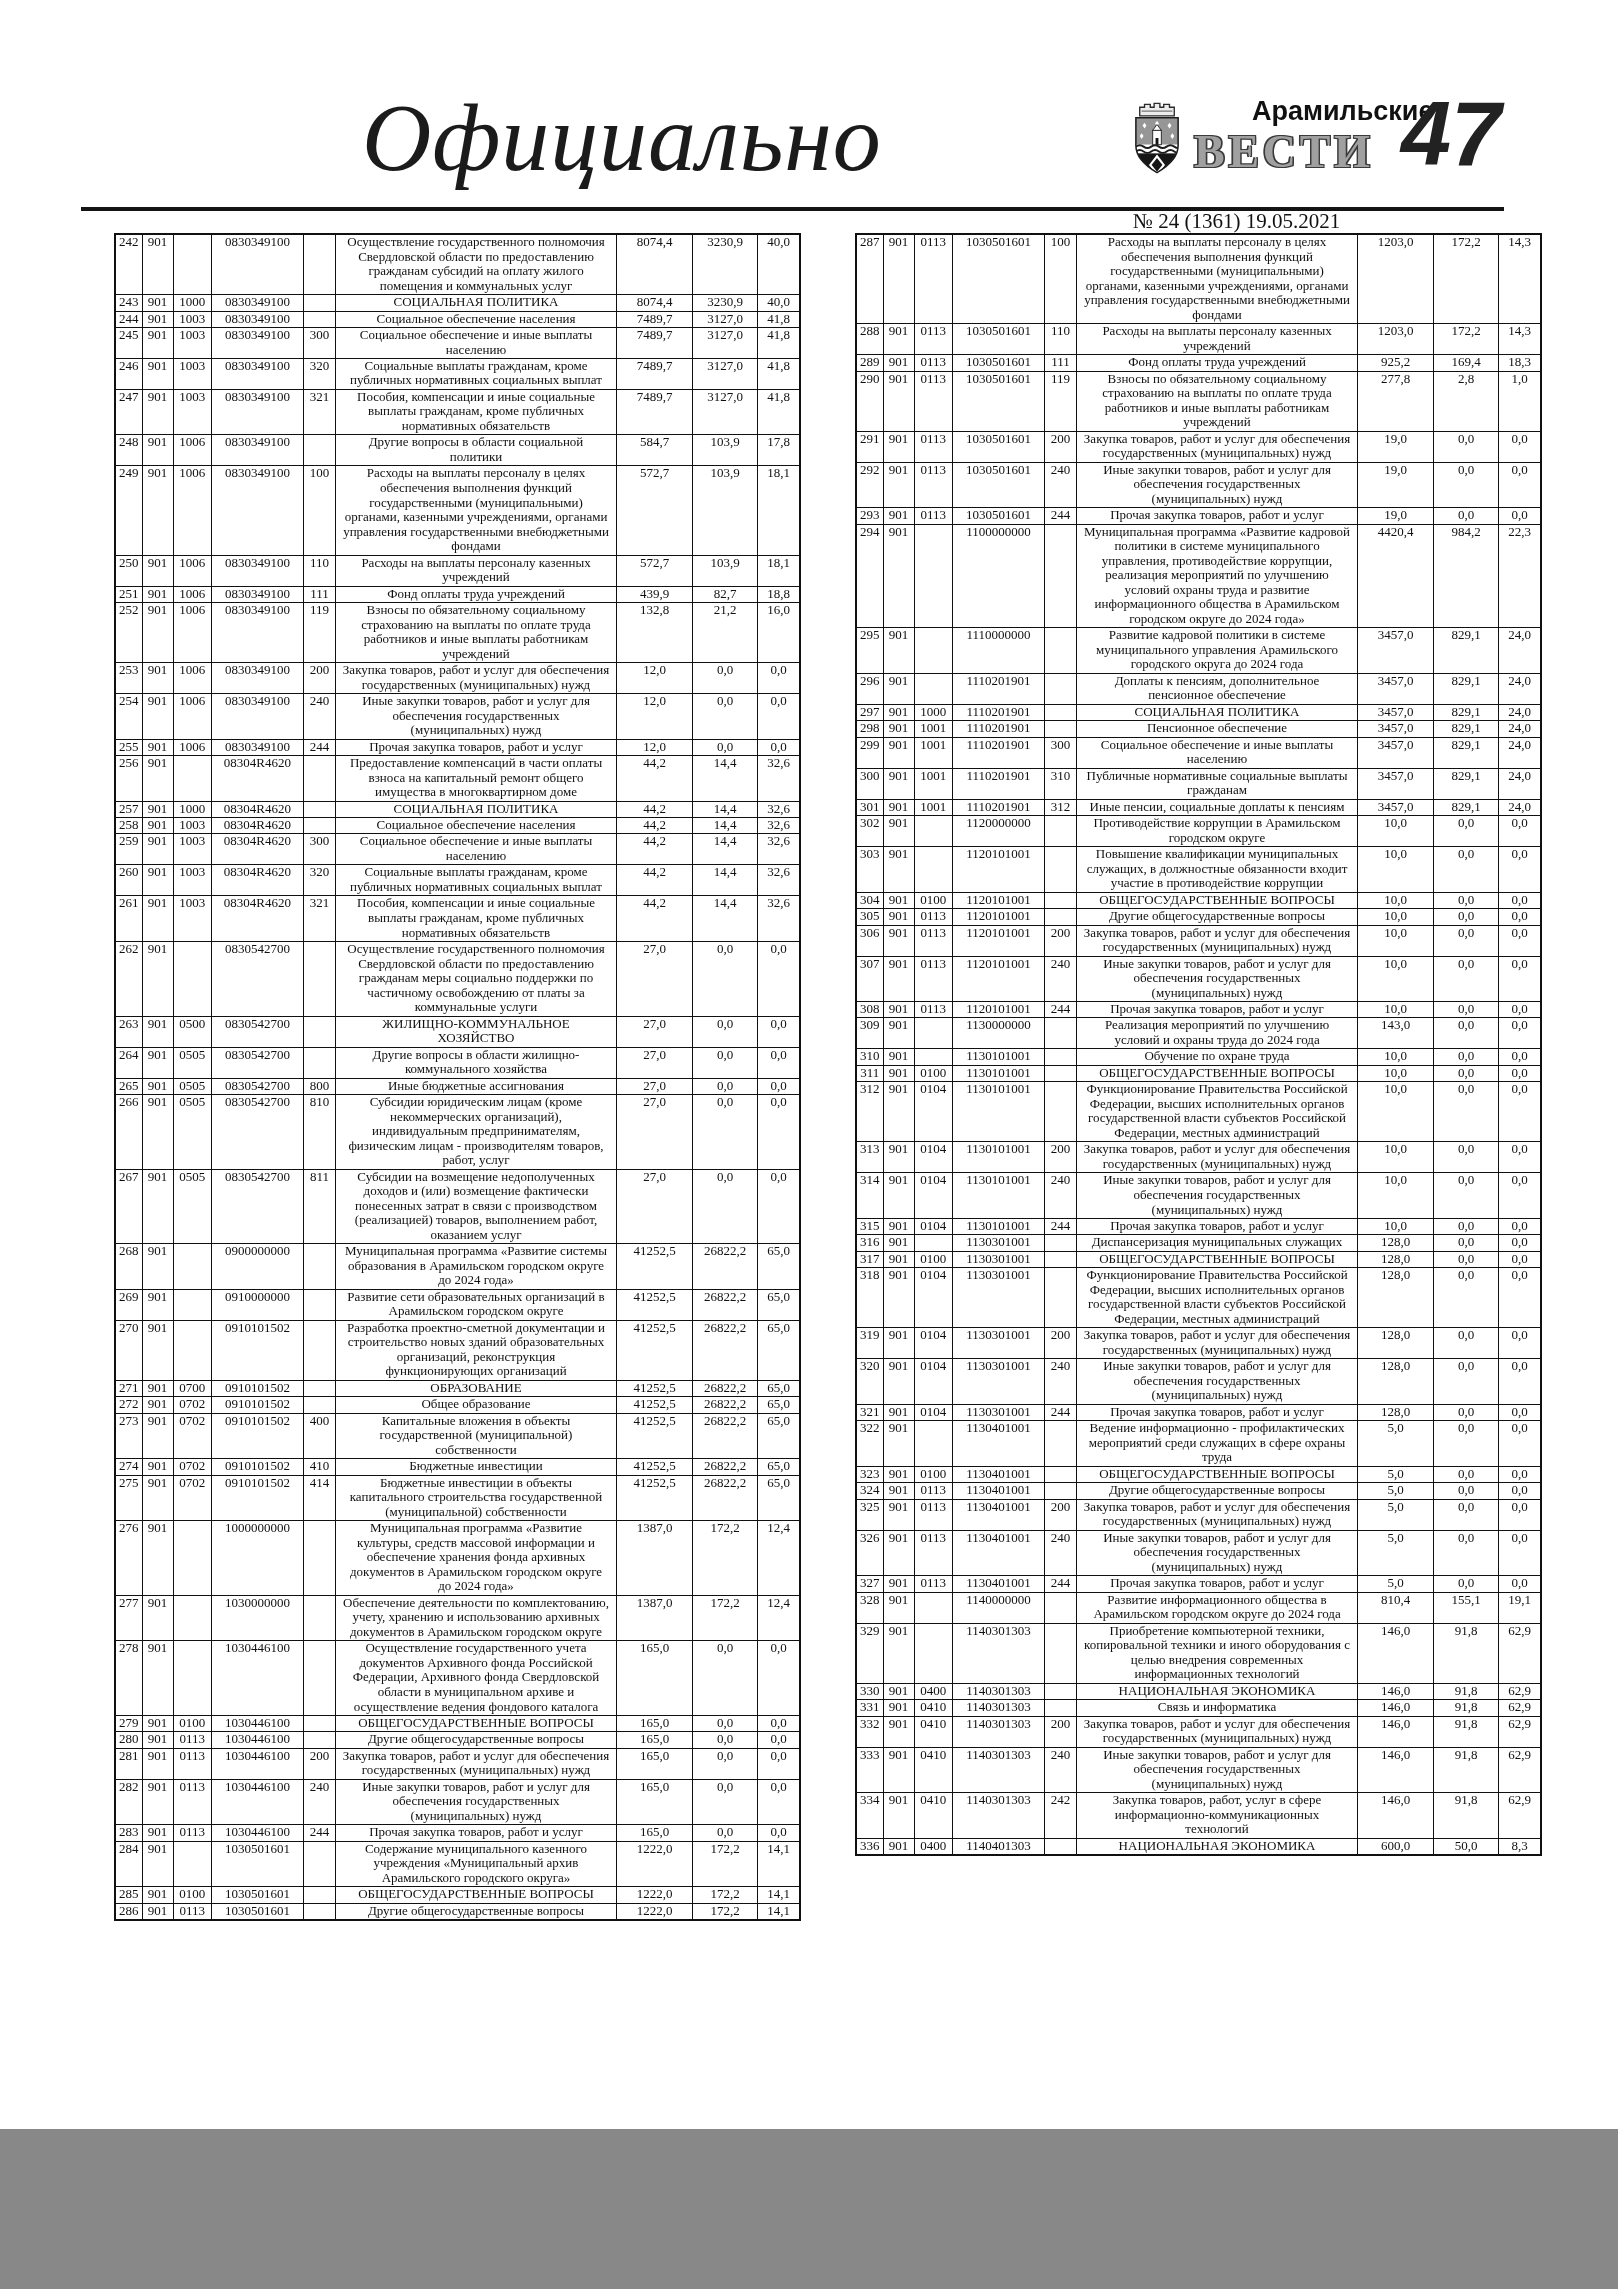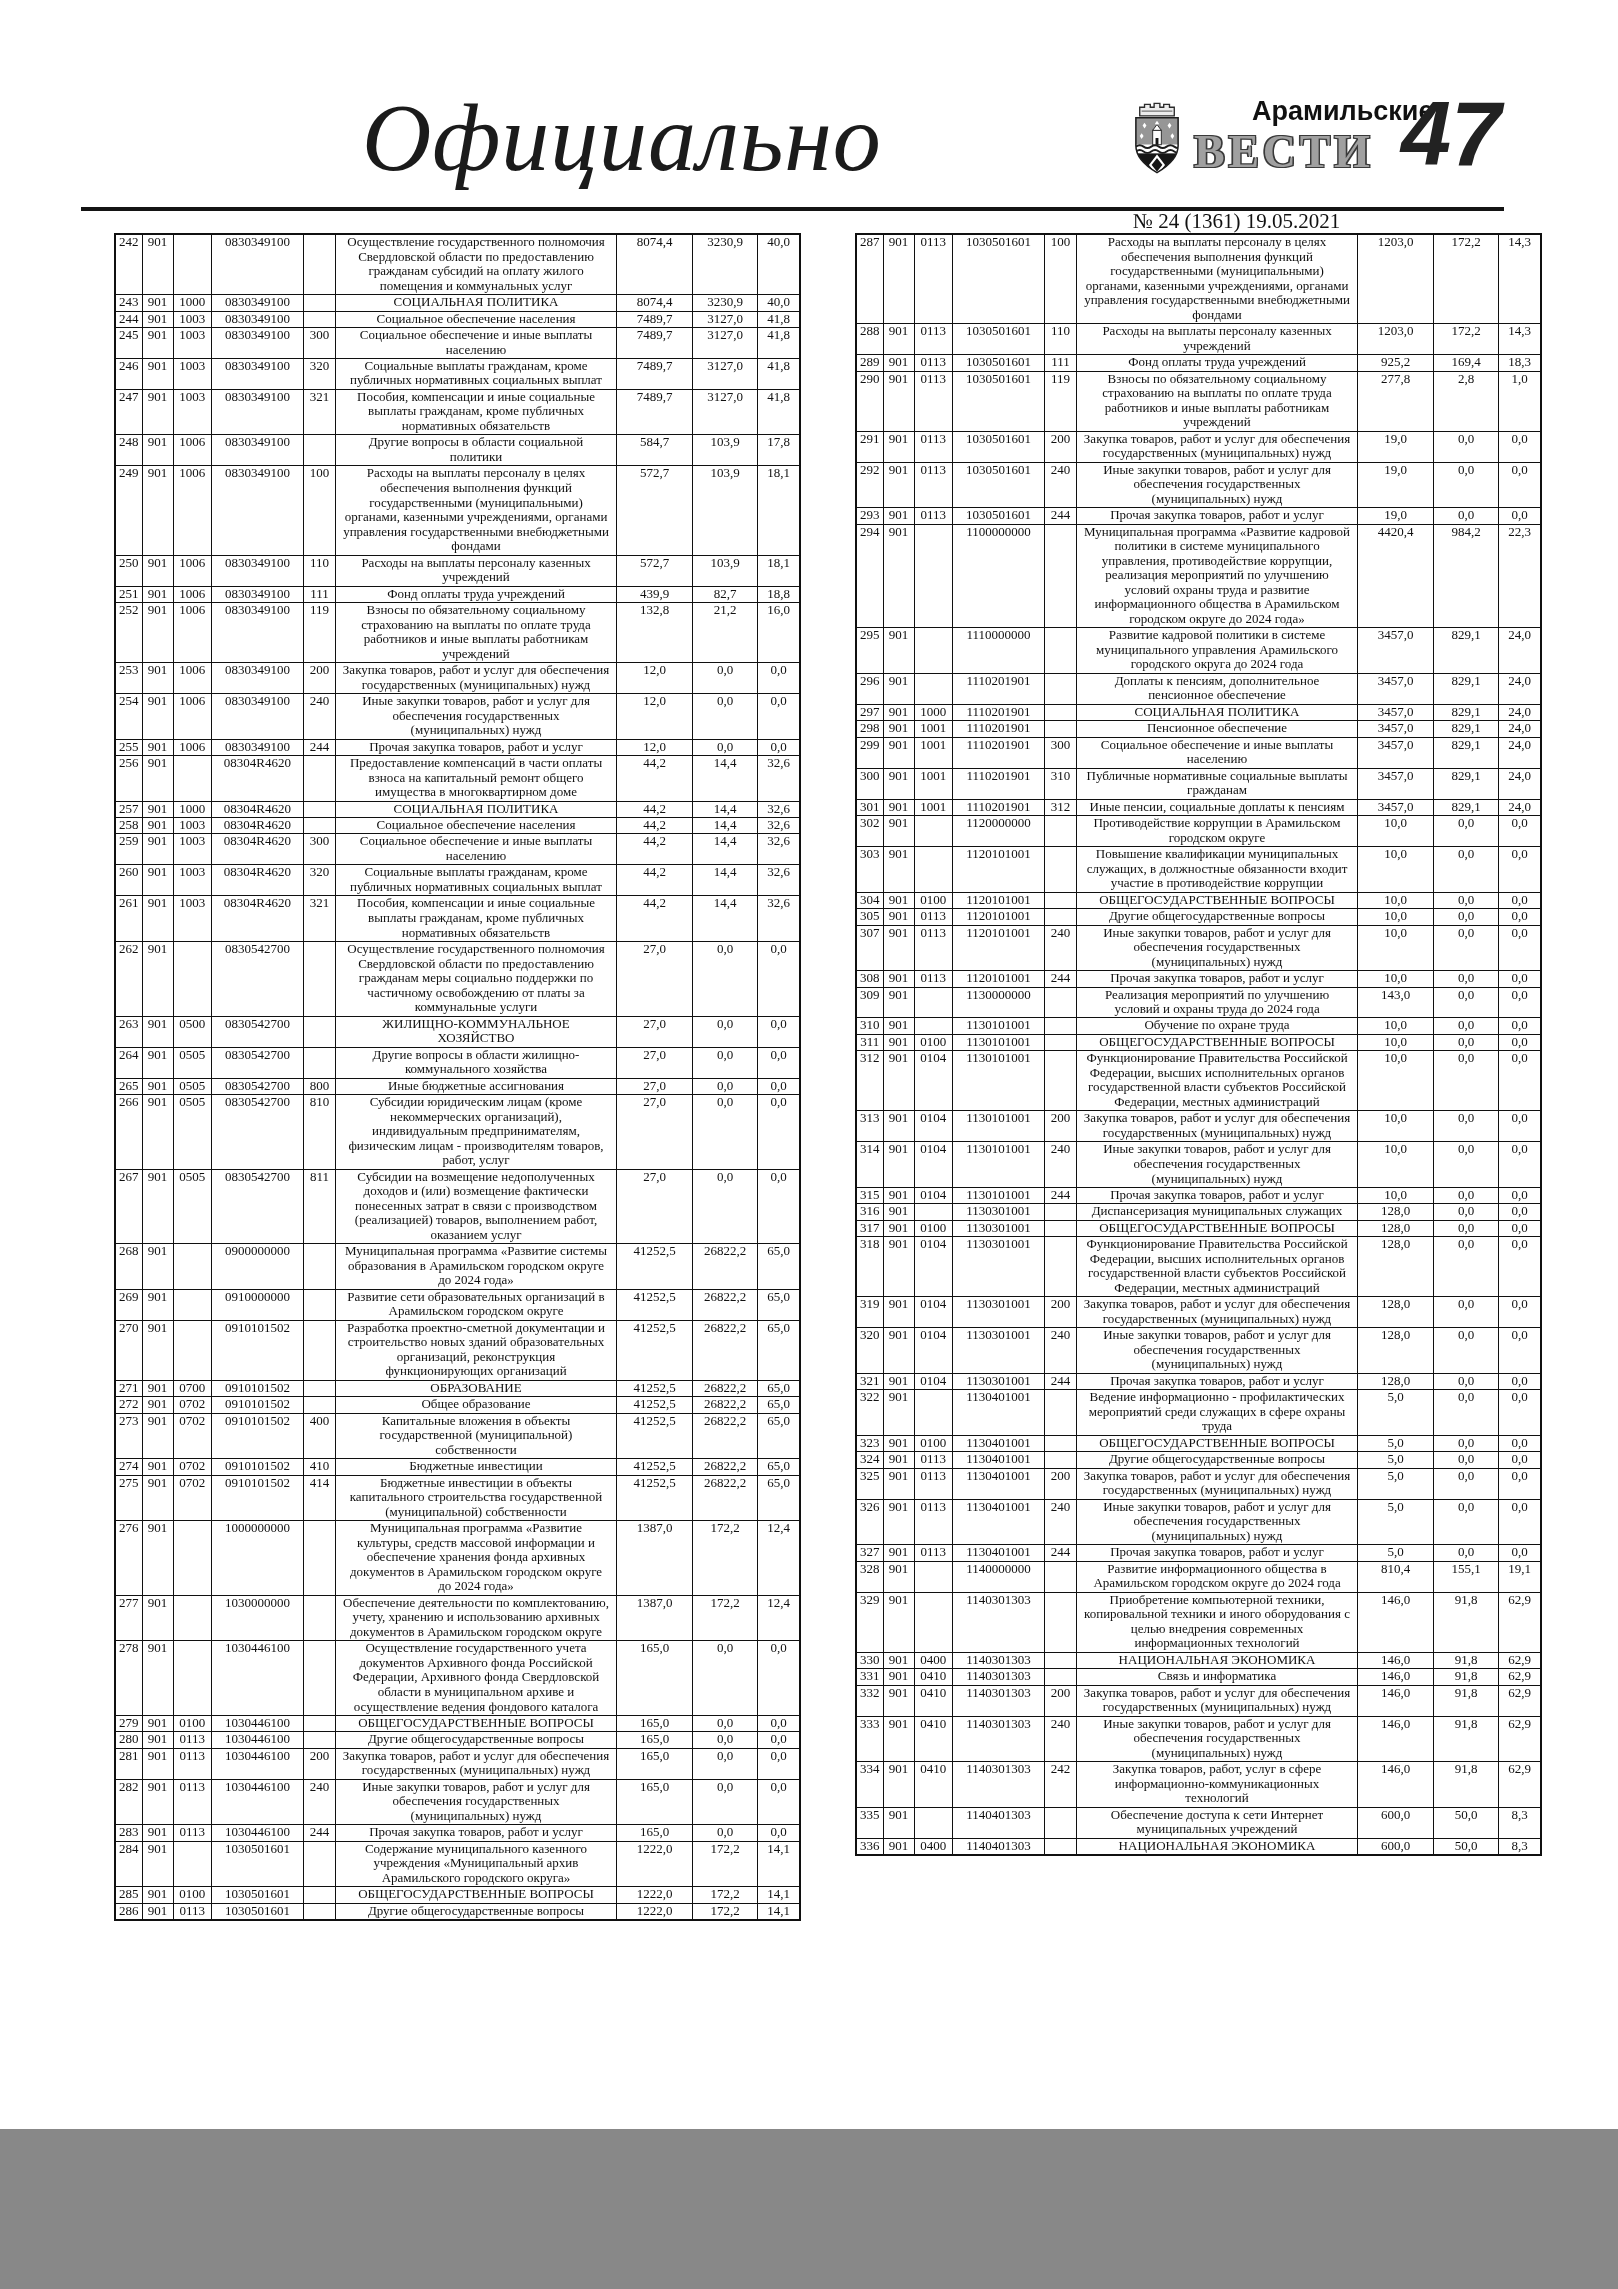--- a/index.html
+++ b/index.html
@@ -856,20 +856,31 @@
           <td class="c-grbs">901</td>
           <td class="c-sec">0113</td>
           <td class="c-tgt">1120101001</td>
           <td class="c-vid"></td>
           <td class="c-name">Другие общегосударственные вопросы</td>
           <td class="c-v1">10,0</td>
           <td class="c-v2">0,0</td>
           <td class="c-v3">0,0</td>
         </tr>
         <tr>
+          <td class="c-num">306</td>
+          <td class="c-grbs">901</td>
+          <td class="c-sec">0113</td>
+          <td class="c-tgt">1120101001</td>
+          <td class="c-vid">200</td>
+          <td class="c-name">Закупка товаров, работ и услуг для обеспечения государственных (муниципальных) нужд</td>
+          <td class="c-v1">10,0</td>
+          <td class="c-v2">0,0</td>
+          <td class="c-v3">0,0</td>
+        </tr>
+        <tr>
           <td class="c-num">307</td>
           <td class="c-grbs">901</td>
           <td class="c-sec">0113</td>
           <td class="c-tgt">1120101001</td>
           <td class="c-vid">240</td>
           <td class="c-name">Иные закупки товаров, работ и услуг для обеспечения государственных (муниципальных) нужд</td>
           <td class="c-v1">10,0</td>
           <td class="c-v2">0,0</td>
           <td class="c-v3">0,0</td>
         </tr>
@@ -1164,31 +1175,20 @@
           <td class="c-grbs">901</td>
           <td class="c-sec">0410</td>
           <td class="c-tgt">1140301303</td>
           <td class="c-vid">242</td>
           <td class="c-name">Закупка товаров, работ, услуг в сфере информационно-коммуникационных технологий</td>
           <td class="c-v1">146,0</td>
           <td class="c-v2">91,8</td>
           <td class="c-v3">62,9</td>
         </tr>
         <tr>
-          <td class="c-num">335</td>
-          <td class="c-grbs">901</td>
-          <td class="c-sec"></td>
-          <td class="c-tgt">1140401303</td>
-          <td class="c-vid"></td>
-          <td class="c-name">Обеспечение доступа к сети Интернет муниципальных учреждений</td>
-          <td class="c-v1">600,0</td>
-          <td class="c-v2">50,0</td>
-          <td class="c-v3">8,3</td>
-        </tr>
-        <tr>
           <td class="c-num">336</td>
           <td class="c-grbs">901</td>
           <td class="c-sec">0400</td>
           <td class="c-tgt">1140401303</td>
           <td class="c-vid"></td>
           <td class="c-name">НАЦИОНАЛЬНАЯ ЭКОНОМИКА</td>
           <td class="c-v1">600,0</td>
           <td class="c-v2">50,0</td>
           <td class="c-v3">8,3</td>
         </tr>

